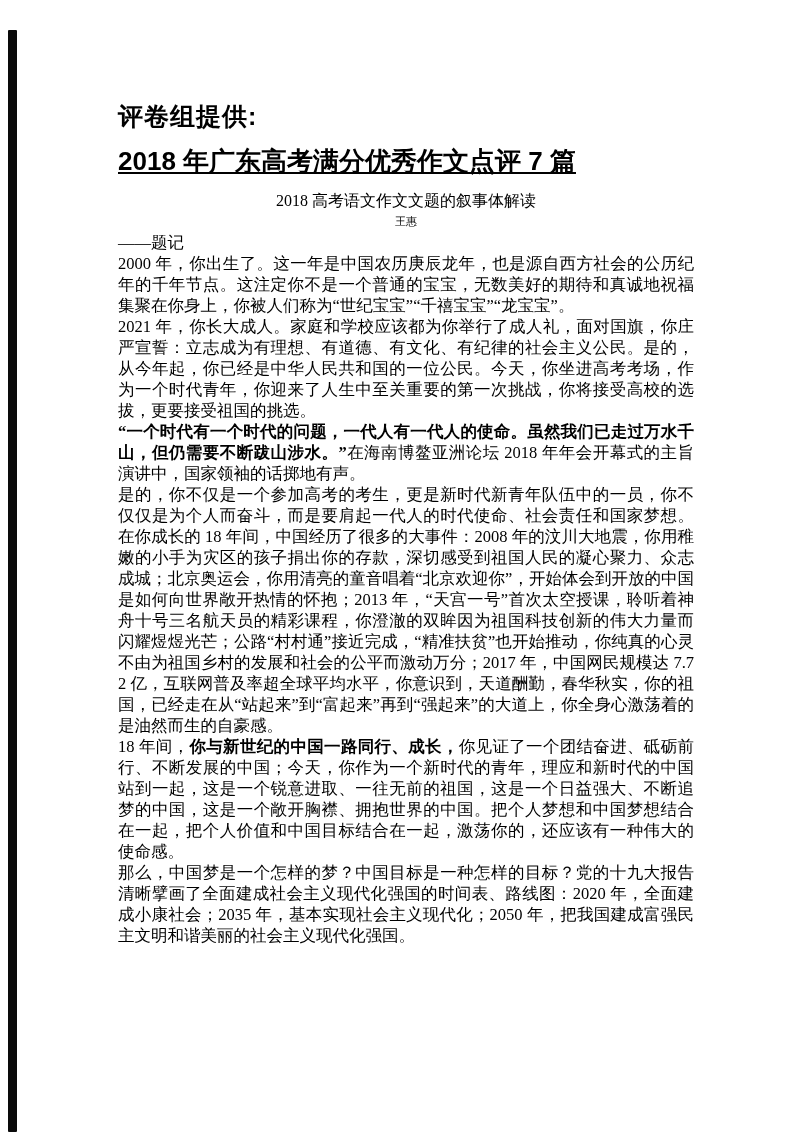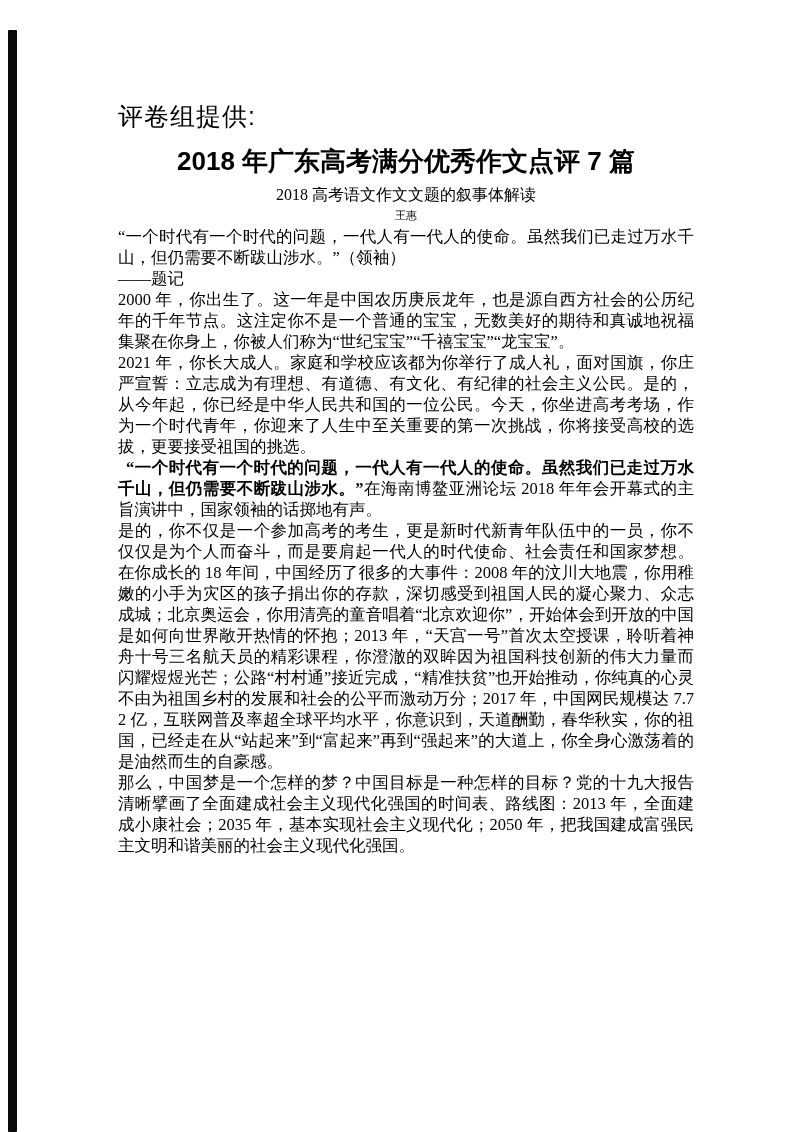--- a/index.html
+++ b/index.html
@@ -23,72 +23,73 @@
   }
   .page {
     position: absolute;
     left: 118px;
     top: 100px;
     width: 576px;
   }
   .provider {
     font-family: "Liberation Sans", "DejaVu Sans", sans-serif;
     font-size: 25px;
-    font-weight: normal;
+    font-weight: bold;
     line-height: 32px;
     margin: 0;
     text-align: left;
     letter-spacing: 1px;
   }
   .main-title {
     font-family: "Liberation Sans", "DejaVu Sans", sans-serif;
     font-size: 26px;
     font-weight: bold;
     line-height: 34px;
     margin: 12px 0 0 0;
-    text-align: center;
+    text-align: left;
     white-space: nowrap;
+    text-decoration: underline;
   }
   .subtitle {
     font-size: 16px;
     line-height: 21px;
-    margin-top: 6px;
+    margin-top: 12px;
     text-align: center;
   }
   .author {
     font-size: 11px;
     line-height: 21px;
     text-align: center;
   }
   .article-body {
     margin-top: 0;
   }
   .article-body p {
     margin: 0;
     font-size: 16.5px;
     line-height: 21px;
     text-align: justify;
     text-justify: inter-ideograph;
     word-break: break-all;
   }
   .seg { font-weight: normal; }
-  .seg.bold { font-weight: bold; margin-left: 8px; }
+  .seg.bold { font-weight: bold; }
 </style>
 </head>
 <body>
 
 <div class="scan-edge"></div>
 
 <div class="page">
   <h1 class="provider">评卷组提供:</h1>
   <h2 class="main-title">2018 年广东高考满分优秀作文点评 7 篇</h2>
   <div class="subtitle">2018 高考语文作文文题的叙事体解读</div>
   <div class="author">王惠</div>
   <div class="article-body">
-      <p><span class="seg">“一个时代有一个时代的问题，一代人有一代人的使命。虽然我们已走过万水千山，但仍需要不断跋山涉水。”（领袖）</span></p>
       <p><span class="seg">——题记</span></p>
       <p><span class="seg">2000 年，你出生了。这一年是中国农历庚辰龙年，也是源自西方社会的公历纪年的千年节点。这注定你不是一个普通的宝宝，无数美好的期待和真诚地祝福集聚在你身上，你被人们称为“世纪宝宝”“千禧宝宝”“龙宝宝”。</span></p>
       <p><span class="seg">2021 年，你长大成人。家庭和学校应该都为你举行了成人礼，面对国旗，你庄严宣誓：立志成为有理想、有道德、有文化、有纪律的社会主义公民。是的，从今年起，你已经是中华人民共和国的一位公民。今天，你坐进高考考场，作为一个时代青年，你迎来了人生中至关重要的第一次挑战，你将接受高校的选拔，更要接受祖国的挑选。</span></p>
       <p><span class="seg bold">“一个时代有一个时代的问题，一代人有一代人的使命。虽然我们已走过万水千山，但仍需要不断跋山涉水。”</span><span class="seg">在海南博鳌亚洲论坛 2018 年年会开幕式的主旨演讲中，国家领袖的话掷地有声。</span></p>
       <p><span class="seg">是的，你不仅是一个参加高考的考生，更是新时代新青年队伍中的一员，你不仅仅是为个人而奋斗，而是要肩起一代人的时代使命、社会责任和国家梦想。在你成长的 18 年间，中国经历了很多的大事件：2008 年的汶川大地震，你用稚嫩的小手为灾区的孩子捐出你的存款，深切感受到祖国人民的凝心聚力、众志成城；北京奥运会，你用清亮的童音唱着“北京欢迎你”，开始体会到开放的中国是如何向世界敞开热情的怀抱；2013 年，“天宫一号”首次太空授课，聆听着神舟十号三名航天员的精彩课程，你澄澈的双眸因为祖国科技创新的伟大力量而闪耀煜煜光芒；公路“村村通”接近完成，“精准扶贫”也开始推动，你纯真的心灵不由为祖国乡村的发展和社会的公平而激动万分；2017 年，中国网民规模达 7.72 亿，互联网普及率超全球平均水平，你意识到，天道酬勤，春华秋实，你的祖国，已经走在从“站起来”到“富起来”再到“强起来”的大道上，你全身心激荡着的是油然而生的自豪感。</span></p>
-      <p><span class="seg">那么，中国梦是一个怎样的梦？中国目标是一种怎样的目标？党的十九大报告清晰擘画了全面建成社会主义现代化强国的时间表、路线图：2013 年，全面建成小康社会；2035 年，基本实现社会主义现代化；2050 年，把我国建成富强民主文明和谐美丽的社会主义现代化强国。</span></p>
+      <p><span class="seg">18 年间，</span><span class="seg bold">你与新世纪的中国一路同行、成长，</span><span class="seg">你见证了一个团结奋进、砥砺前行、不断发展的中国；今天，你作为一个新时代的青年，理应和新时代的中国站到一起，这是一个锐意进取、一往无前的祖国，这是一个日益强大、不断追梦的中国，这是一个敞开胸襟、拥抱世界的中国。把个人梦想和中国梦想结合在一起，把个人价值和中国目标结合在一起，激荡你的，还应该有一种伟大的使命感。</span></p>
+      <p><span class="seg">那么，中国梦是一个怎样的梦？中国目标是一种怎样的目标？党的十九大报告清晰擘画了全面建成社会主义现代化强国的时间表、路线图：2020 年，全面建成小康社会；2035 年，基本实现社会主义现代化；2050 年，把我国建成富强民主文明和谐美丽的社会主义现代化强国。</span></p>
     </div>
 </div>
 
 </body></html>

